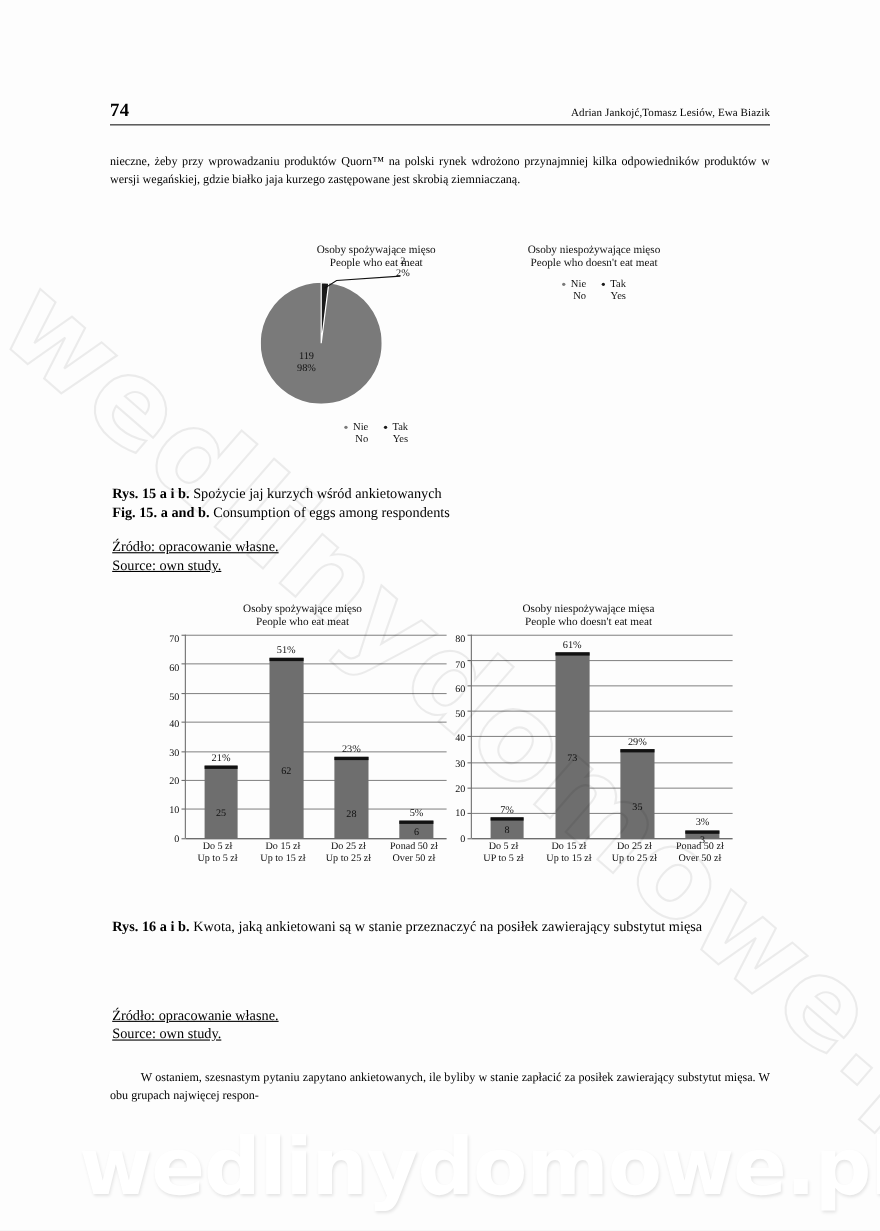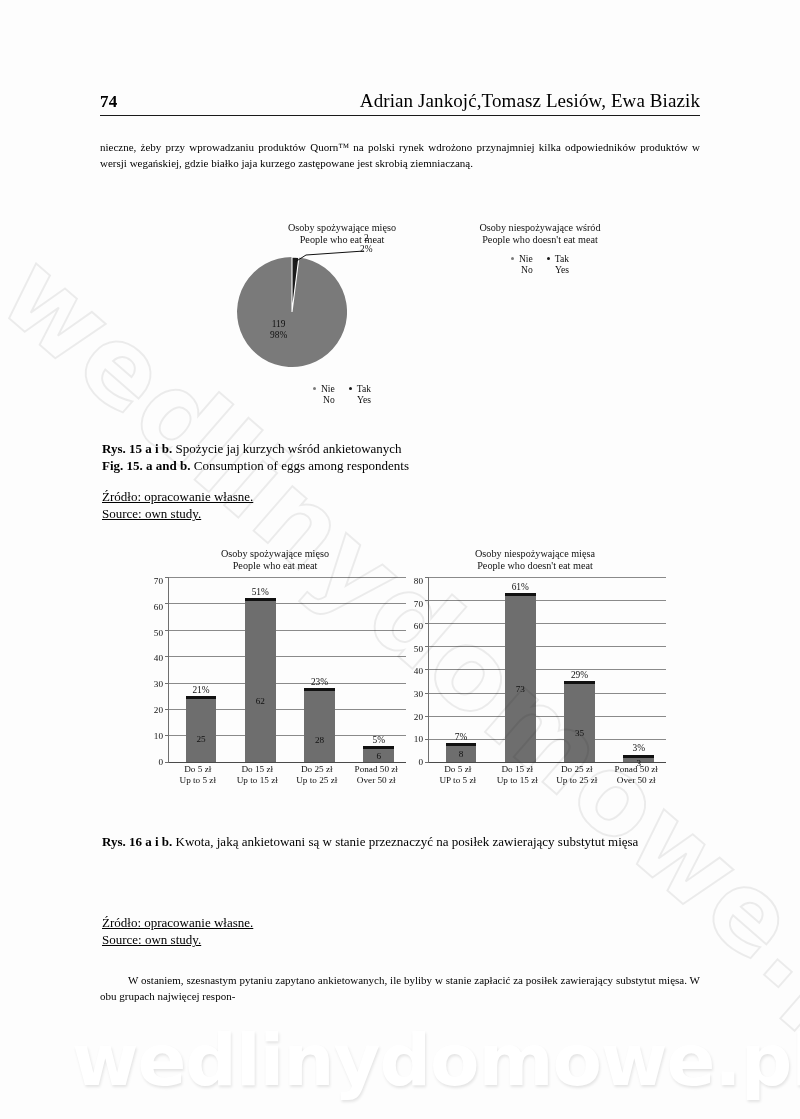--- a/index.html
+++ b/index.html
@@ -70,21 +70,21 @@
     justify-content: space-between;
     padding-bottom: 3px;
     border-bottom: 1.2px solid #1a1a1a;
   }
   .page-num {
     font-size: 17px;
     font-weight: 700;
     letter-spacing: 0.3px;
   }
   .authors {
-    font-size: 19px;
+    font-size: 10px;
     letter-spacing: 0.1px;
   }
 
   
   .para {
     position: absolute;
     left: 100px;
     width: 600px;
     font-size: 11px;
     line-height: 1.43;
@@ -314,21 +314,21 @@
             <i class="leg-dot" style="background:#1a1a1a"></i>
             <span>Tak</span>
           </div>
           <span class="leg-sub">Yes</span>
         </div>
       </div>
     </div>
 
     <div class="pie-panel pie-right">
       <div class="chart-title">
-        <span>Osoby niespożywające wśród</span>
+        <span>Osoby niespożywające mięso</span>
         <span>People who doesn't eat meat</span>
       </div>
       <div class="pie-legend">
         <div class="leg-item">
           <div class="leg-top">
             <i class="leg-dot" style="background:#7a7a7a"></i>
             <span>Nie</span>
           </div>
           <span class="leg-sub">No</span>
         </div>

